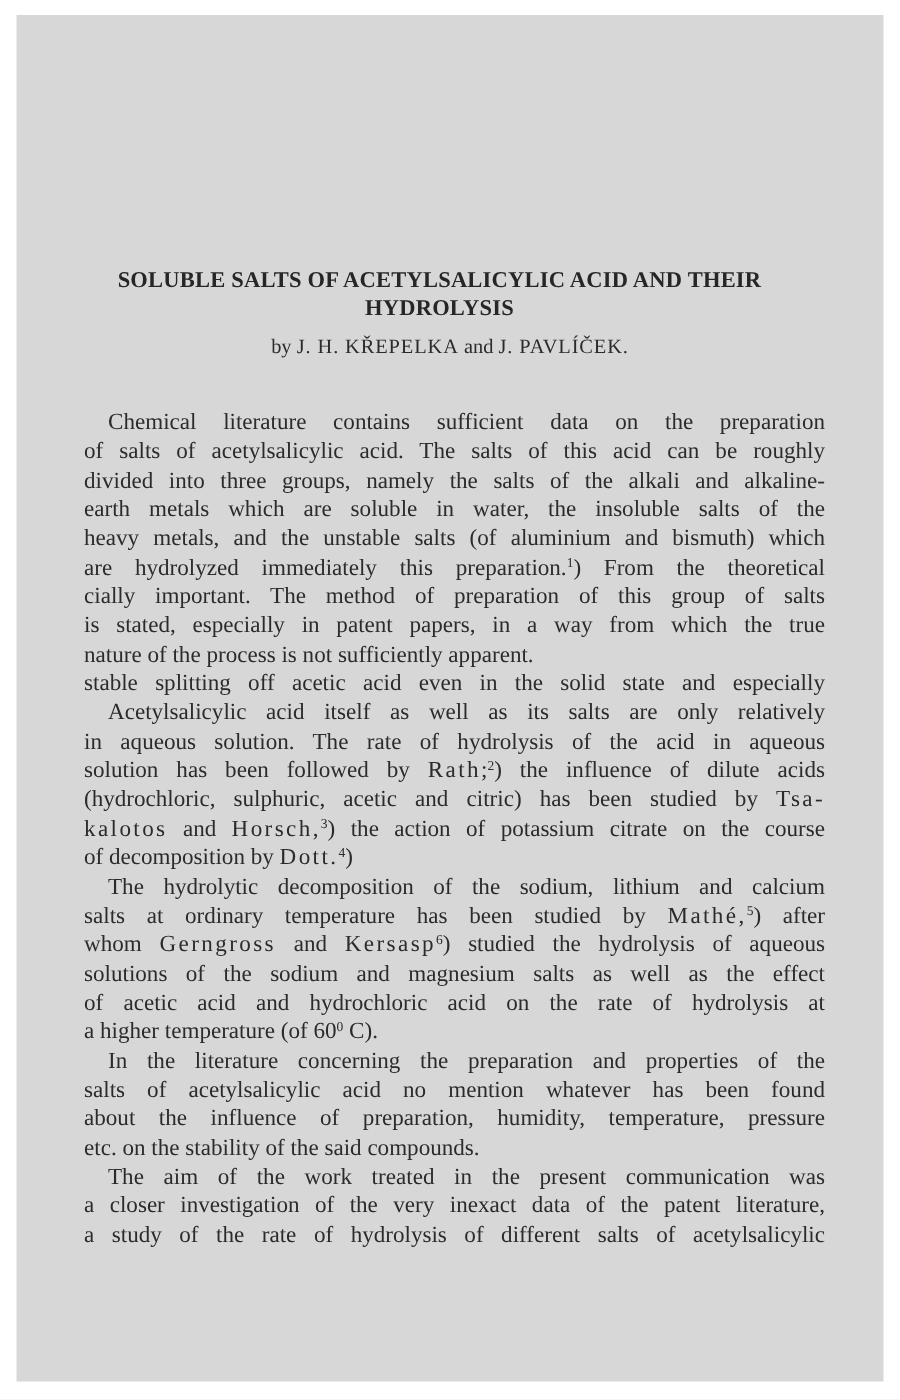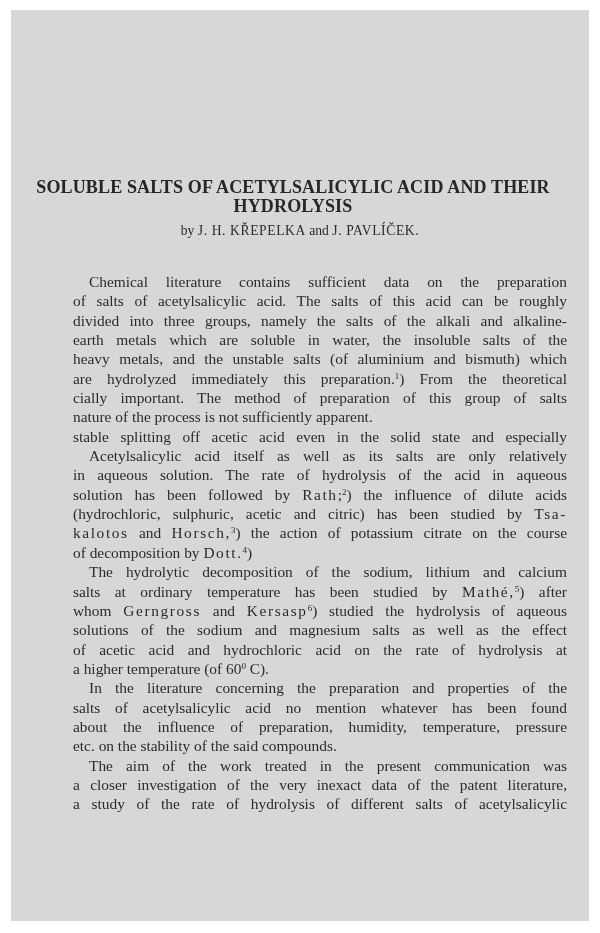--- a/index.html
+++ b/index.html
@@ -24,21 +24,21 @@
       font-family: "Liberation Serif", "DejaVu Serif", serif;
     }
     .title {
       position: absolute;
       left: 0;
       top: 168px;
       width: 564px;
       text-align: center;
       font-family: "Liberation Serif", "DejaVu Serif", serif;
       font-weight: bold;
-      font-size: 18px;
+      font-size: 15px;
       line-height: 19px;
       letter-spacing: 0.15px;
       color: #262626;
     }
     .title .tl {
       display: block;
       white-space: nowrap;
     }
     .byline {
       position: absolute;
@@ -49,21 +49,21 @@
       font-size: 13.6px;
       line-height: 18px;
       color: #2b2b2b;
       white-space: nowrap;
     }
     .byline .auth {
       letter-spacing: 0.6px;
     }
     .body-text {
       position: absolute;
-      left: 62px;
+      left: 45px;
       top: 262px;
       width: 494px;
       font-size: 15.4px;
       line-height: 19.35px;
     }
     .line {
       display: block;
       width: 494px;
       height: 19.35px;
       white-space: nowrap;
@@ -102,20 +102,21 @@
   <div class="body-text">
 
     <div>
       <span class="line indent">Chemical literature contains sufficient data on the preparation</span>
       <span class="line">of salts of acetylsalicylic acid. The salts of this acid can be roughly</span>
       <span class="line">divided into three groups, namely the salts of the alkali and alkaline-</span>
       <span class="line">earth metals which are soluble in water, the insoluble salts of the</span>
       <span class="line">heavy metals, and the unstable salts (of aluminium and bismuth) which</span>
       <span class="line"><span>are hydrolyzed immediately this preparation.</span><sup>1</sup><span>) From the theoretical</span></span>
       <span class="line">cially important. The method of preparation of this group of salts</span>
+      <span class="line">is stated, especially in patent papers, in a way from which the true</span>
       <span class="line last">nature of the process is not sufficiently apparent.</span>
     </div>
 
     <div>
       <span class="line">stable splitting off acetic acid even in the solid state and especially</span>
       <span class="line indent">Acetylsalicylic acid itself as well as its salts are only relatively</span>
       <span class="line">in aqueous solution. The rate of hydrolysis of the acid in aqueous</span>
       <span class="line"><span>solution has been followed by </span><span class="sp">Rath</span>;<sup>2</sup><span>) the influence of dilute acids</span></span>
       <span class="line"><span>(hydrochloric, sulphuric, acetic and citric) has been studied by </span><span class="sp">Tsa-</span></span>
       <span class="line"><span class="sp">kalotos</span><span> and </span><span class="sp">Horsch,</span><sup>3</sup><span>) the action of potassium citrate on the course</span></span>

